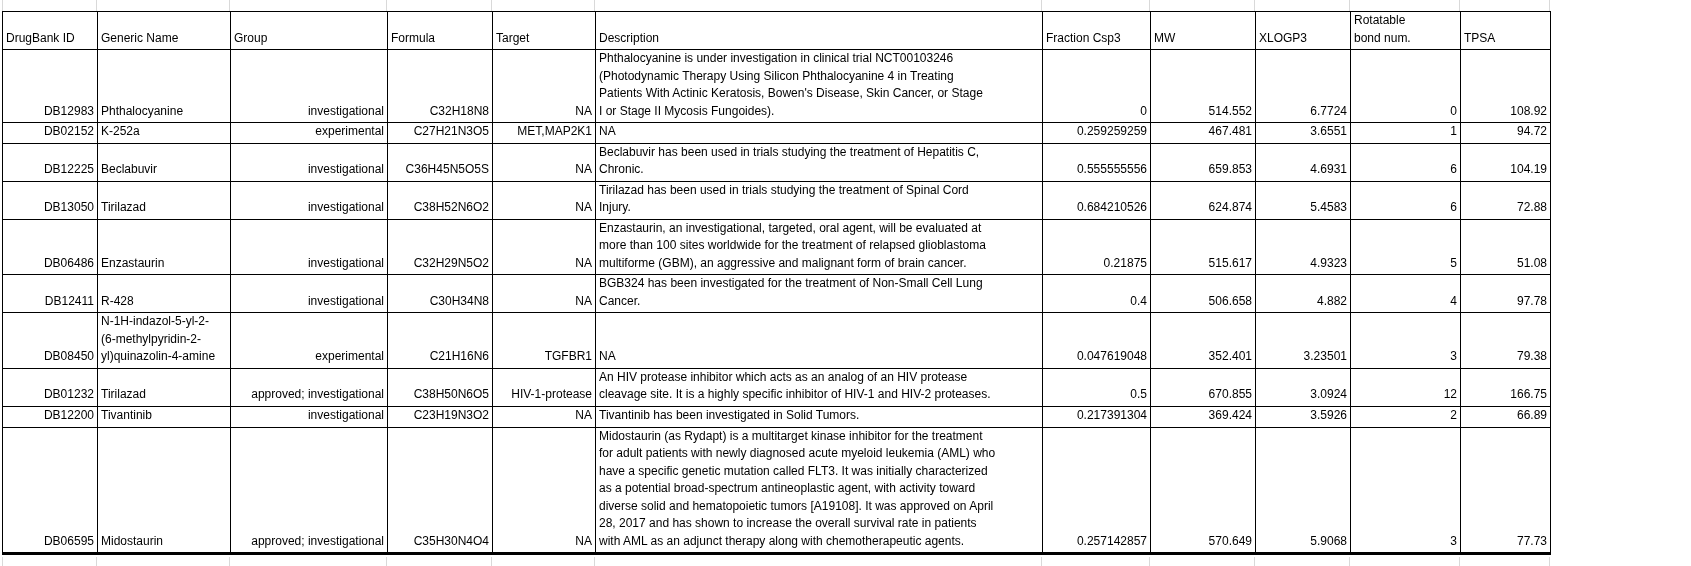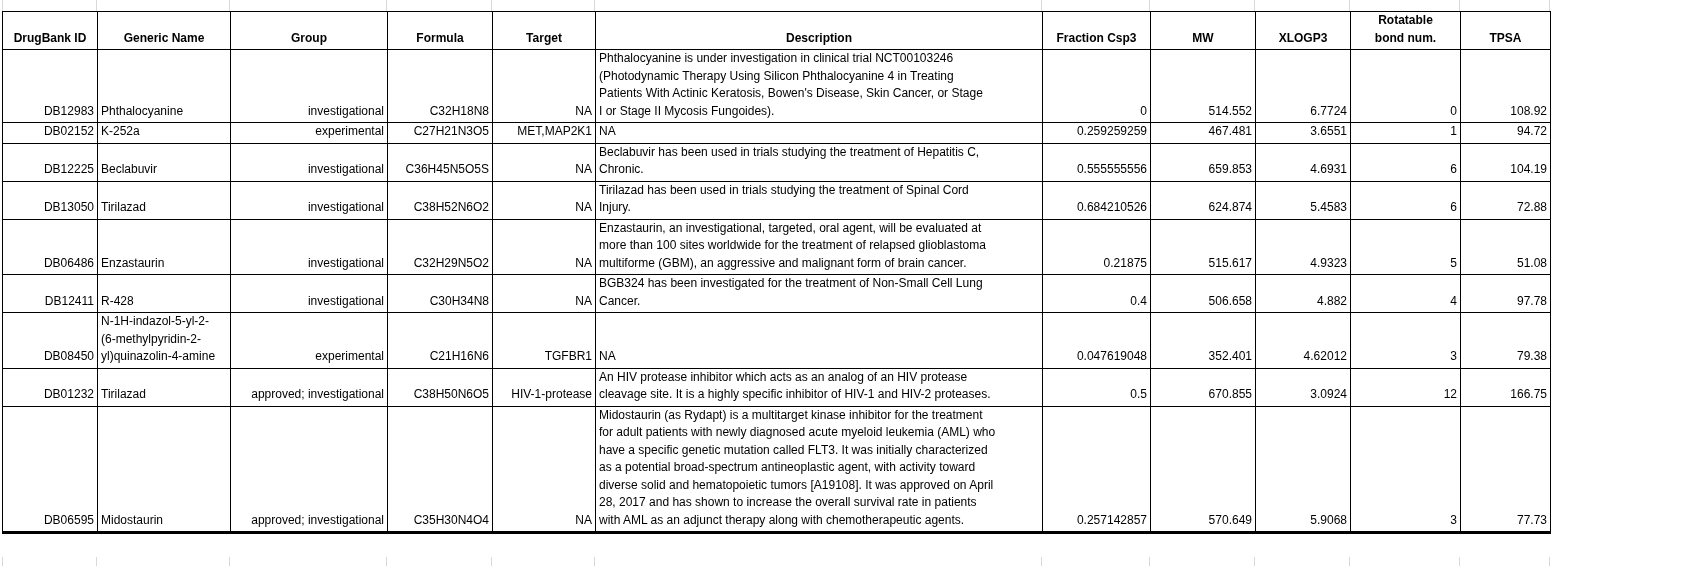--- a/index.html
+++ b/index.html
@@ -18,21 +18,21 @@
   
   table.drug-table{
     position:absolute;left:2px;top:11px;
     border-collapse:collapse;table-layout:fixed;width:1548px;background:#fff;
   }
   td,th{
     box-sizing:border-box;border:1px solid #000;
     vertical-align:bottom;padding:0 3px 2px 3px;
     line-height:17.5px;overflow:hidden;
   }
-  th{font-weight:bold;text-align:center;white-space:pre-line;}
+  th{font-weight:normal;text-align:left;white-space:pre-line;}
   td.c-text{text-align:right;white-space:nowrap;}
   td.c-wrap{white-space:pre-line;}
   td.c-desc{text-align:left;white-space:pre-line;}
   td.c-num{text-align:right;white-space:nowrap;}
   tr.last-row td{border-bottom:3px solid #000;}
   
   .watermark{
     position:absolute;top:513px;right:50px;text-align:right;
     pointer-events:none;z-index:5;
   }
@@ -185,38 +185,51 @@
           <td class="c-text">DB08450</td>
           <td class="c-wrap">N-1H-indazol-5-yl-2-
 (6-methylpyridin-2-
 yl)quinazolin-4-amine</td>
           <td class="c-text">experimental</td>
           <td class="c-text">C21H16N6</td>
           <td class="c-text">TGFBR1</td>
           <td class="c-desc">NA</td>
           <td class="c-num">0.047619048</td>
           <td class="c-num">352.401</td>
-          <td class="c-num">4.62012</td>
+          <td class="c-num">3.23501</td>
           <td class="c-num">3</td>
           <td class="c-num">79.38</td>
         </tr>
         <tr style="height: 38px;">
           <td class="c-text">DB01232</td>
           <td class="c-wrap">Tirilazad</td>
           <td class="c-text">approved; investigational</td>
           <td class="c-text">C38H50N6O5</td>
           <td class="c-text">HIV-1-protease</td>
           <td class="c-desc">An HIV protease inhibitor which acts as an analog of an HIV protease
 cleavage site. It is a highly specific inhibitor of HIV-1 and HIV-2 proteases.</td>
           <td class="c-num">0.5</td>
           <td class="c-num">670.855</td>
           <td class="c-num">3.0924</td>
           <td class="c-num">12</td>
           <td class="c-num">166.75</td>
         </tr>
+        <tr style="height: 21px;">
+          <td class="c-text">DB12200</td>
+          <td class="c-wrap">Tivantinib</td>
+          <td class="c-text">investigational</td>
+          <td class="c-text">C23H19N3O2</td>
+          <td class="c-text">NA</td>
+          <td class="c-desc">Tivantinib has been investigated in Solid Tumors.</td>
+          <td class="c-num">0.217391304</td>
+          <td class="c-num">369.424</td>
+          <td class="c-num">3.5926</td>
+          <td class="c-num">2</td>
+          <td class="c-num">66.89</td>
+        </tr>
         <tr class="last-row" style="height: 125px;">
           <td class="c-text">DB06595</td>
           <td class="c-wrap">Midostaurin</td>
           <td class="c-text">approved; investigational</td>
           <td class="c-text">C35H30N4O4</td>
           <td class="c-text">NA</td>
           <td class="c-desc">Midostaurin (as Rydapt) is a multitarget kinase inhibitor for the treatment
 for adult patients with newly diagnosed acute myeloid leukemia (AML) who
 have a specific genetic mutation called FLT3. It was initially characterized
 as a potential broad-spectrum antineoplastic agent, with activity toward

